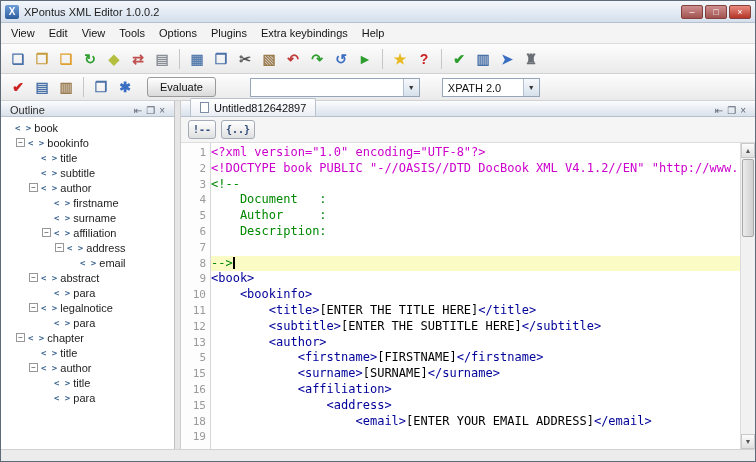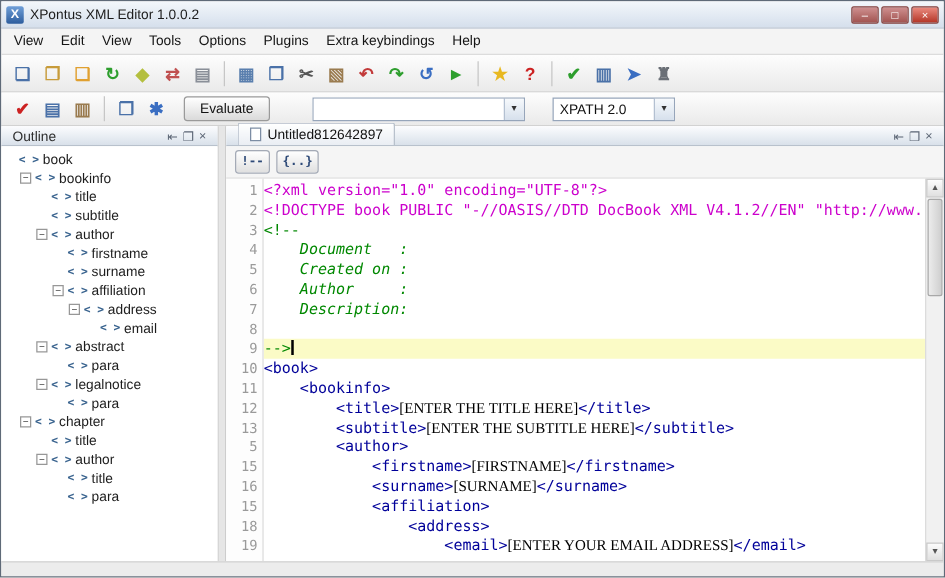--- a/index.html
+++ b/index.html
@@ -84,23 +84,23 @@
             text-align: right; padding: 2px 4px 0 0; font: 11px "DejaVu Sans Mono", monospace;
             color: #9a9a9a; }
   .gutter .ln { height: 15.8px; line-height: 15.8px; }
   .code { flex: 1; min-width: 0; overflow: hidden; background: #fff; padding-top: 2px;
           font: 12px "DejaVu Sans Mono", monospace; cursor: text; }
   .code-line { height: 15.8px; line-height: 15.8px; white-space: pre; }
   .code-line.hl { background: var(--line_highlight); }
   .tok-pi  { color: var(--pi); }
   .tok-dt  { color: var(--dt); }
   .tok-cm  { color: var(--cm); }
-  .tok-cmi { color: var(--cm); font-style: italic; }
+  .tok-cmi { color: var(--cm); }
   .tok-tag { color: var(--tag); }
-  .tok-tx  { color: var(--tx); font-family: Liberation Serif, serif; }
+  .tok-tx  { color: var(--tx); }
   .caret { display: inline-block; width: 2px; height: 12px; background: #000;
            vertical-align: -2px; }
 
   .vscroll { width: 15px; flex: none; background: #f1f1f1; border-left: 1px solid #dcdcdc;
              display: flex; flex-direction: column; }
   .scroll-btn { height: 15px; flex: none; display: flex; align-items: center; justify-content: center;
                 font-size: 7px; color: #555; background: linear-gradient(#fcfcfc, #e0e0e0);
                 border: 1px solid #c9c9c9; }
   .vtrack { flex: 1; position: relative; }
   .vthumb { position: absolute; top: 1px; left: 1px; right: 1px; height: 78px;
@@ -349,21 +349,20 @@
             <div class="ln">16</div>
             <div class="ln">15</div>
             <div class="ln">18</div>
             <div class="ln">19</div>
           </div>
         <div class="code">
             <div class="code-line"><span class="tok-pi">&lt;?xml version="1.0" encoding="UTF-8"?&gt;</span></div>
             <div class="code-line"><span class="tok-dt">&lt;!DOCTYPE book PUBLIC "-//OASIS//DTD DocBook XML V4.1.2//EN" "http://www.</span></div>
             <div class="code-line"><span class="tok-cm">&lt;!--</span></div>
             <div class="code-line"><span class="tok-cmi">    Document   :</span></div>
-            <div class="code-line"><span class="tok-cmi">    Created on :</span></div>
             <div class="code-line"><span class="tok-cmi">    Author     :</span></div>
             <div class="code-line"><span class="tok-cmi">    Description:</span></div>
             <div class="code-line"></div>
             <div class="code-line hl"><span class="tok-cm">--&gt;</span><span class="caret"></span></div>
             <div class="code-line"><span class="tok-tag">&lt;book&gt;</span></div>
             <div class="code-line"><span class="tok-tag">    &lt;bookinfo&gt;</span></div>
             <div class="code-line"><span class="tok-tag">        &lt;title&gt;</span><span class="tok-tx">[ENTER THE TITLE HERE]</span><span class="tok-tag">&lt;/title&gt;</span></div>
             <div class="code-line"><span class="tok-tag">        &lt;subtitle&gt;</span><span class="tok-tx">[ENTER THE SUBTITLE HERE]</span><span class="tok-tag">&lt;/subtitle&gt;</span></div>
             <div class="code-line"><span class="tok-tag">        &lt;author&gt;</span></div>
             <div class="code-line"><span class="tok-tag">            &lt;firstname&gt;</span><span class="tok-tx">[FIRSTNAME]</span><span class="tok-tag">&lt;/firstname&gt;</span></div>

